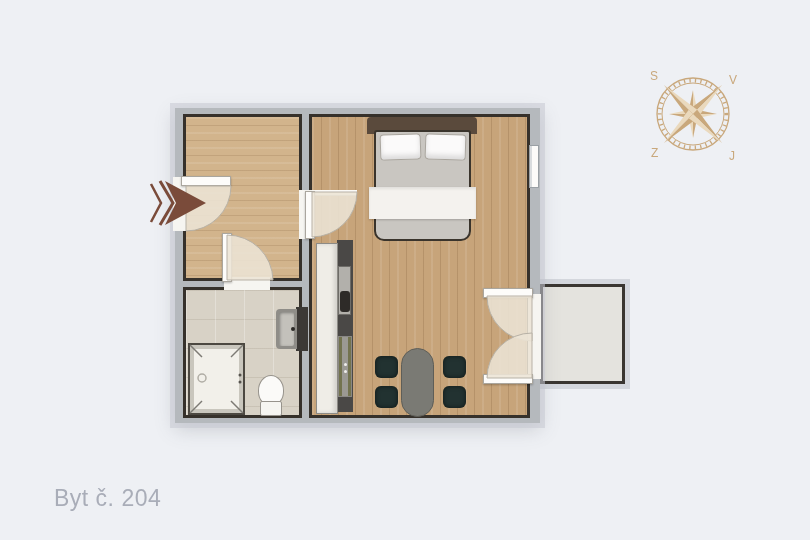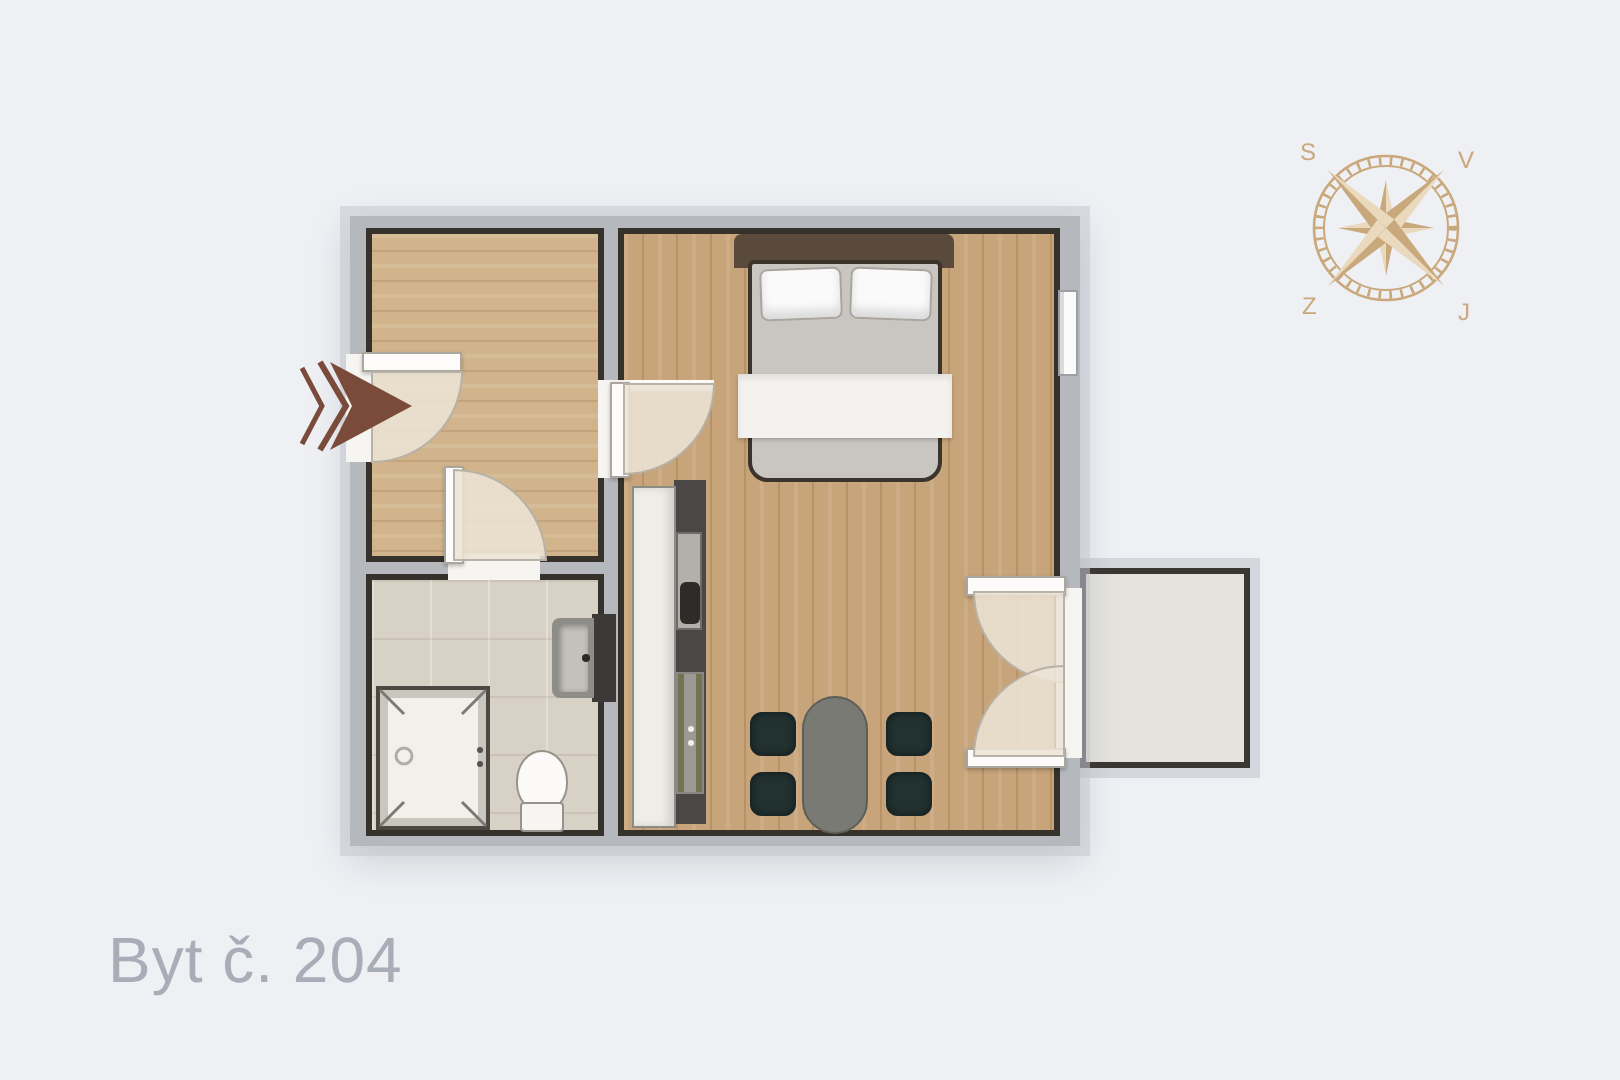--- a/index.html
+++ b/index.html
@@ -119,21 +119,21 @@
   
   #overlay { left:0; top:0; width:810px; height:540px; z-index:5; pointer-events:none; }
   .arc { fill: var(--arc,#ece4d5); fill-opacity:0.88; stroke:#b7b1a6; stroke-width:1; }
 
   
   #compass { left:645px; top:58px; width:100px; height:108px; z-index:2; }
   #compass text { font-family:"Liberation Sans",sans-serif; font-size:12px; fill:var(--compass,#c9a87c); }
 
   
   #apartment-label {
-    left:54px; top:462px; font-size:32px; font-weight:500;
+    left:54px; top:485px; font-size:23px; font-weight:500;
     color: var(--label,#a9adb8); letter-spacing:0.5px; z-index:2;
   }
 </style>
 </head>
 <body>
 
 <div id="canvas">
 
   <div id="balcony" class="abs"></div>
 

